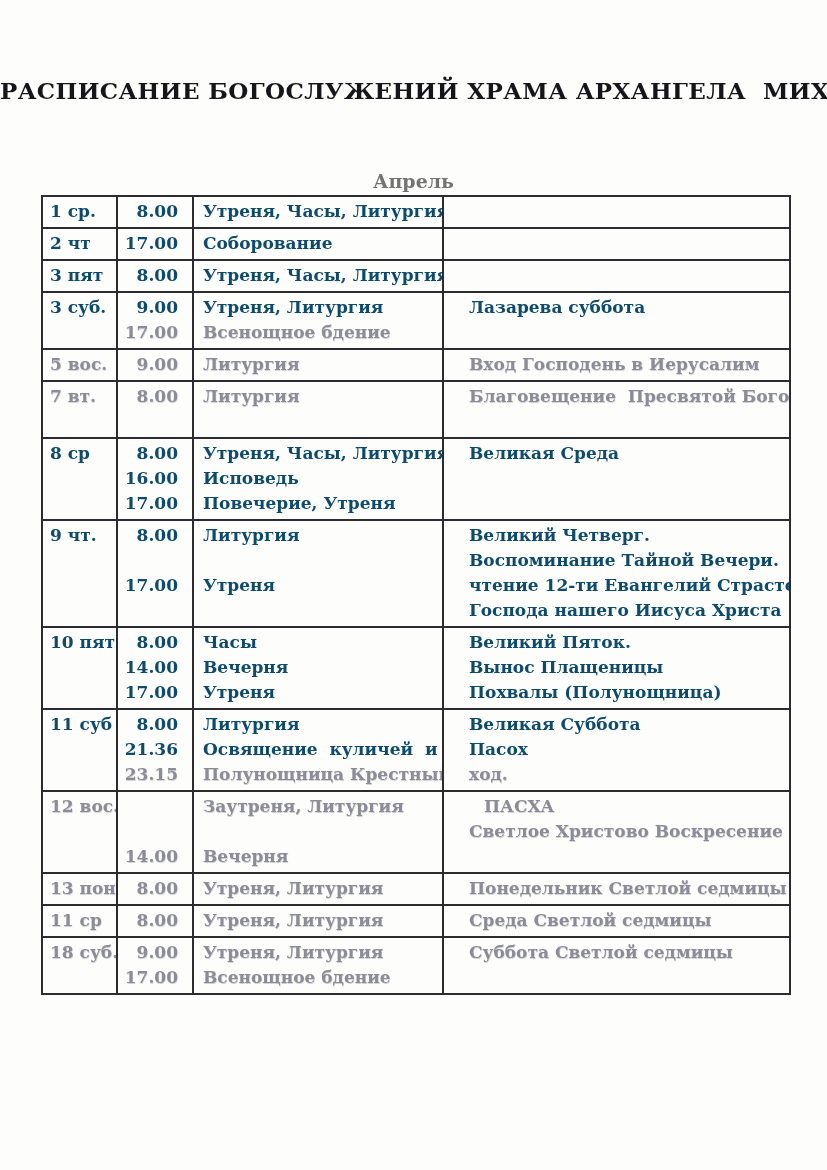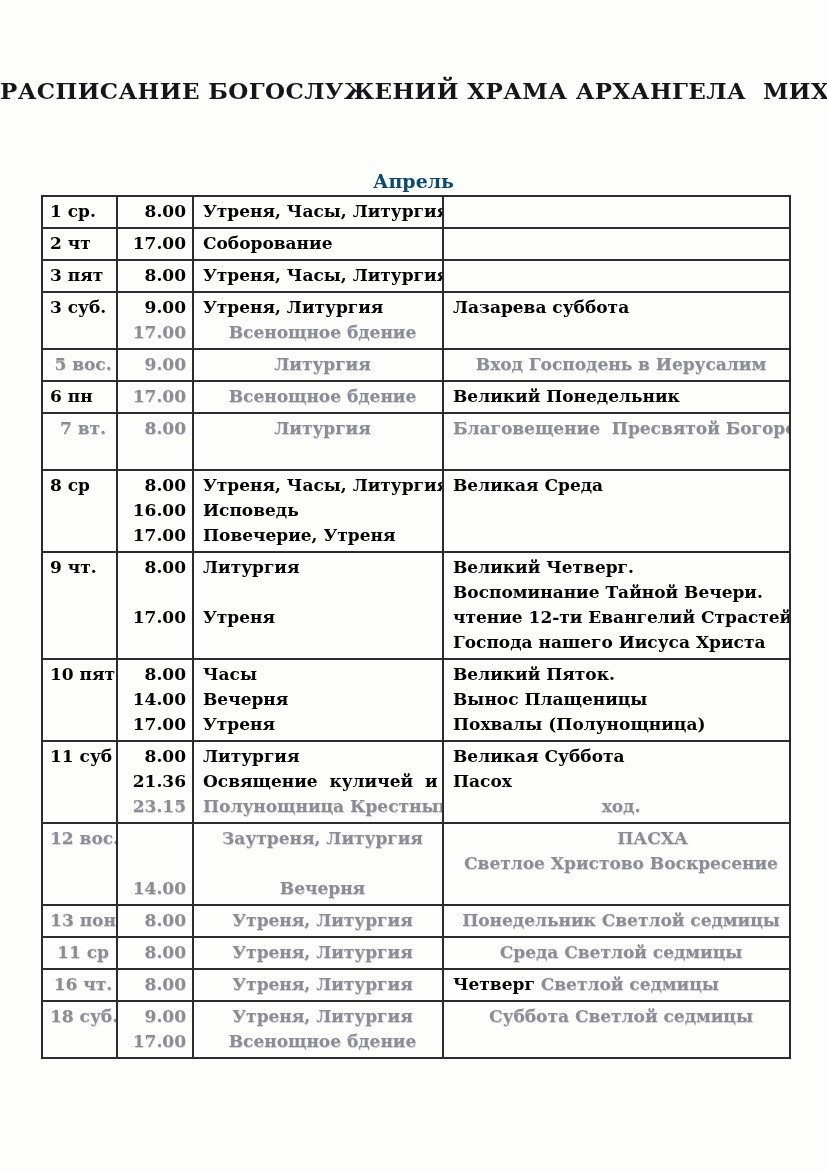--- a/index.html
+++ b/index.html
@@ -26,21 +26,21 @@
     letter-spacing: 0.4px;
     white-space: pre;
     color: #15151a;
   }
   .subtitle {
     text-align: center;
     font-weight: bold;
     font-size: 19px;
     margin-top: 5px;
     margin-bottom: 3px;
-    color: #0c4a6e;
+    color: #737373;
   }
   table.schedule {
     border-collapse: collapse;
     margin-left: 41px;
     width: 748px;
     table-layout: fixed;
   }
   table.schedule td {
     border: 2px solid #2b2b30;
     vertical-align: top;
@@ -48,26 +48,26 @@
     font-weight: bold;
     font-size: 17px;
   }
   .line {
     line-height: 25px;
     white-space: pre;
     overflow: hidden;
     min-height: 25px;
   }
   td.c-date  .line { padding-left: 7px; }
-  td.c-time  .line { text-align: right; padding-right: 6px; }
+  td.c-time  .line { text-align: right; padding-right: 14px; }
   td.c-serv  .line { padding-left: 9px; }
-  td.c-feast .line { padding-left: 9px; }
-  td.c-feast .line.indent-center { padding-left: 72px; }
-  .faded { color: #8c8c96; text-shadow: 0.5px 0.5px 0 #d2d2d8; text-align: center; }
-  .dark  { color: #000000; }
+  td.c-feast .line { padding-left: 25px; }
+  td.c-feast .line.indent-center { padding-left: 40px; }
+  .faded { color: #8c8c96; text-shadow: 0.5px 0.5px 0 #d2d2d8; }
+  .dark  { color: #0c4a6e; }
 </style>
 </head>
 <body>
 
 <div class="page">
 
   <div class="title">
     <div>РАСПИСАНИЕ БОГОСЛУЖЕНИЙ ХРАМА АРХАНГЕЛА  МИХАИЛА В</div>
   </div>
 
@@ -149,34 +149,20 @@
           </td>
           <td class="c-serv">
             <div class="line faded">Литургия</div>
           </td>
           <td class="c-feast">
             <div class="line faded">Вход Господень в Иерусалим</div>
           </td>
         </tr>
         <tr>
           <td class="c-date">
-            <div class="line dark">6 пн</div>
-          </td>
-          <td class="c-time">
-            <div class="line faded">17.00</div>
-          </td>
-          <td class="c-serv">
-            <div class="line faded">Всенощное бдение</div>
-          </td>
-          <td class="c-feast">
-            <div class="line dark">Великий Понедельник</div>
-          </td>
-        </tr>
-        <tr>
-          <td class="c-date">
             <div class="line faded">7 вт.</div>
           </td>
           <td class="c-time">
             <div class="line faded">8.00</div>
             <div class="line faded">&nbsp;</div>
           </td>
           <td class="c-serv">
             <div class="line faded">Литургия</div>
             <div class="line faded">&nbsp;</div>
           </td>
@@ -311,34 +297,20 @@
           </td>
           <td class="c-serv">
             <div class="line faded">Утреня, Литургия</div>
           </td>
           <td class="c-feast">
             <div class="line faded">Среда Светлой седмицы</div>
           </td>
         </tr>
         <tr>
           <td class="c-date">
-            <div class="line faded">16 чт.</div>
-          </td>
-          <td class="c-time">
-            <div class="line faded">8.00</div>
-          </td>
-          <td class="c-serv">
-            <div class="line faded">Утреня, Литургия</div>
-          </td>
-          <td class="c-feast">
-            <div class="line"><span class="dark">Четверг </span><span class="faded">Светлой седмицы</span></div>
-          </td>
-        </tr>
-        <tr>
-          <td class="c-date">
             <div class="line faded">18 суб.</div>
           </td>
           <td class="c-time">
             <div class="line faded">9.00</div>
             <div class="line faded">17.00</div>
           </td>
           <td class="c-serv">
             <div class="line faded">Утреня, Литургия</div>
             <div class="line faded">Всенощное бдение</div>
           </td>

